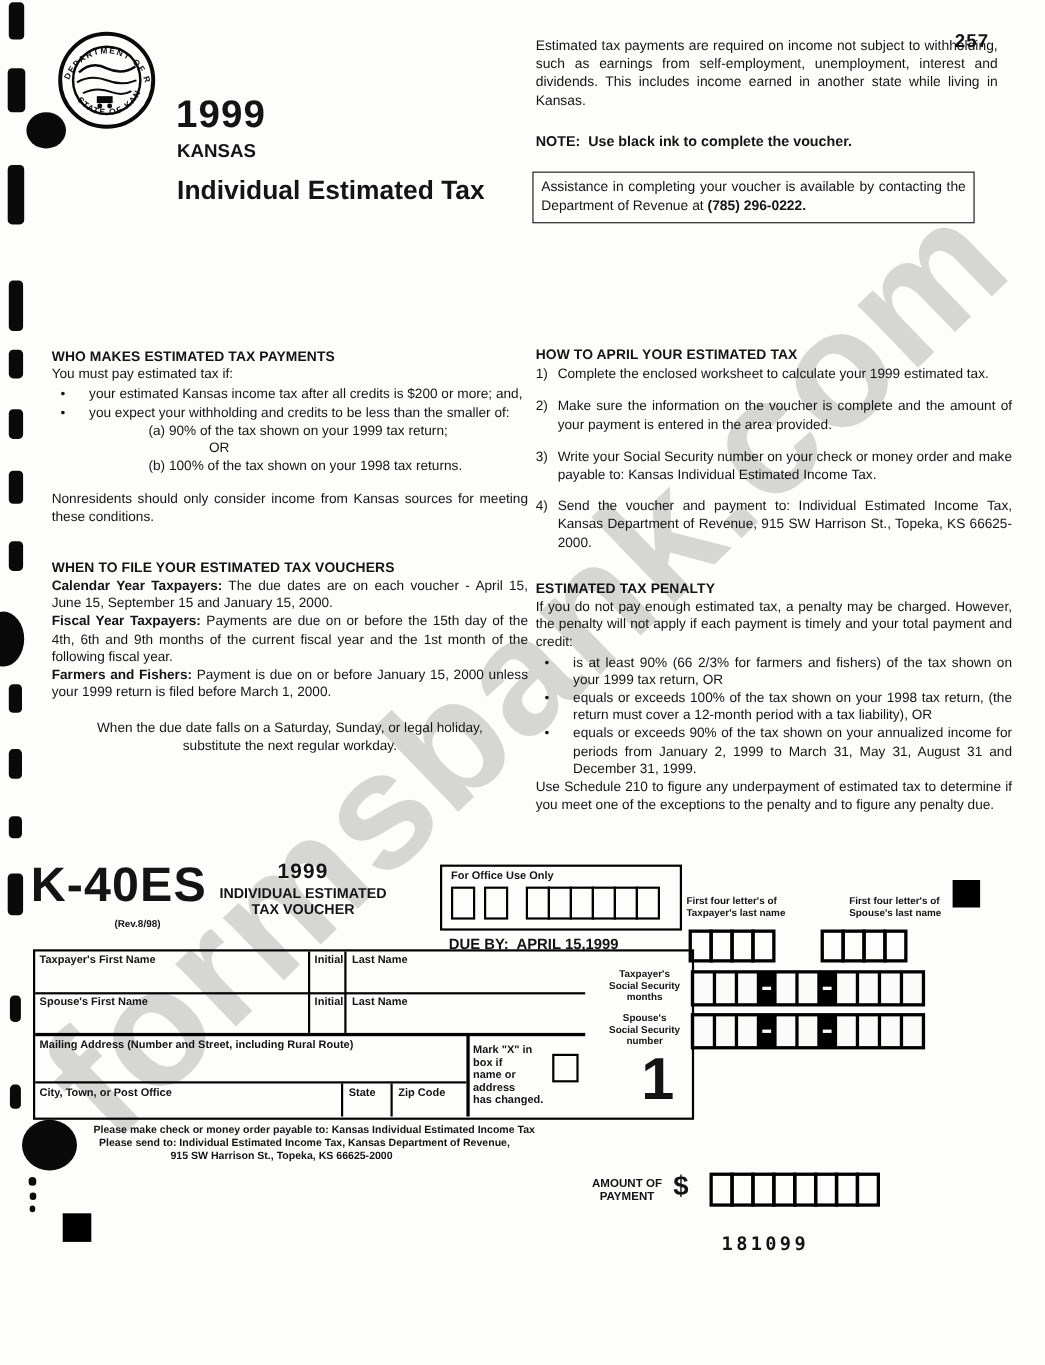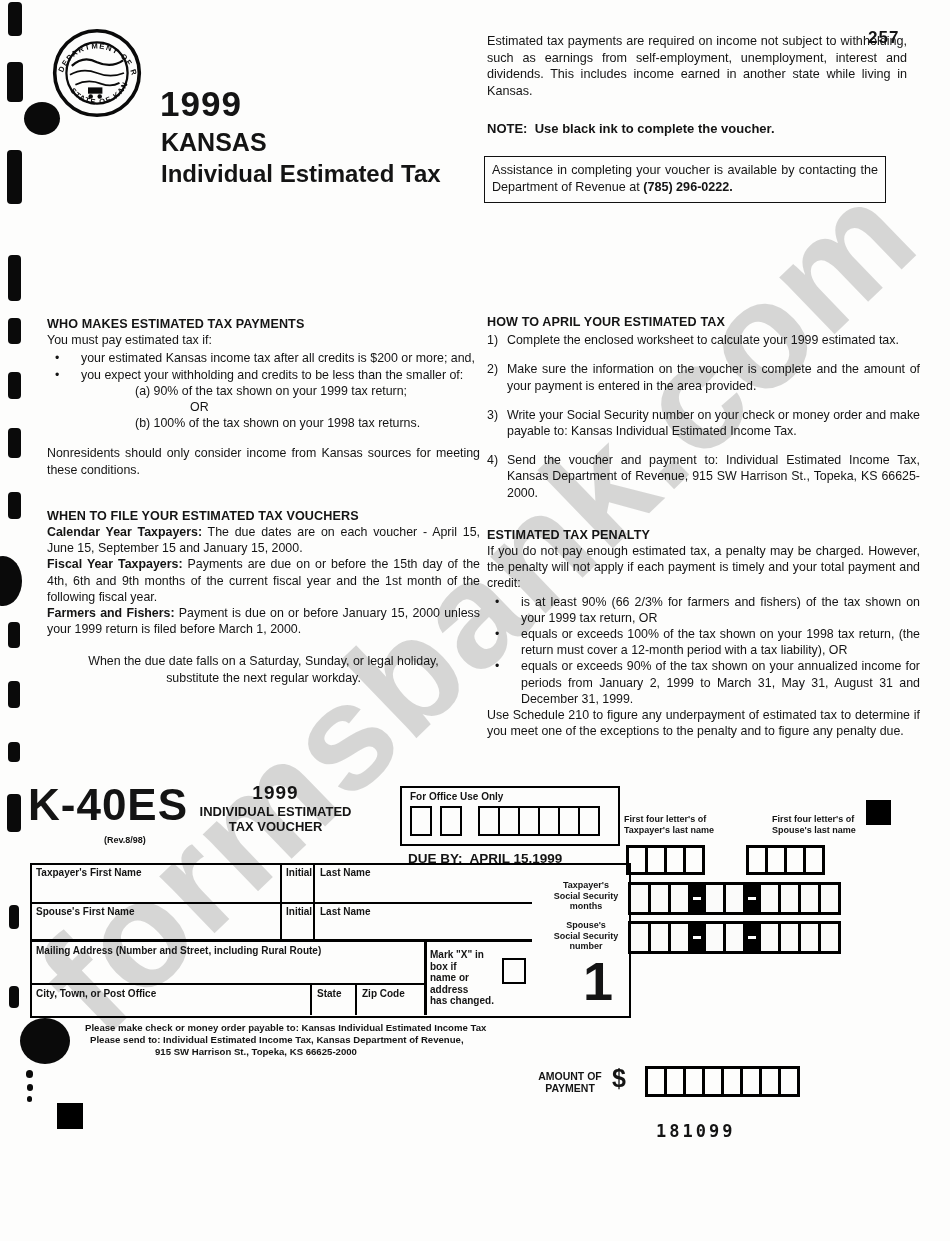--- a/index.html
+++ b/index.html
@@ -17,21 +17,21 @@
     font-size:150px; font-weight:700; letter-spacing:2px;
     color:#000; opacity:0.15; white-space:nowrap; pointer-events:none;
   }
   
   .mark { position:absolute; z-index:3; background:#0a0a0a; border-radius:4px; }
   .hole { position:absolute; z-index:3; background:#0a0a0a; border-radius:50%; }
   
   #page-number { top:8px; left:868px; font-size:17px; font-weight:700; letter-spacing:1px;margin-top:20px; }
   #seal { top:28px; left:52px; width:90px; height:90px; }
   #hdr-year  { top:84px;  left:160px; font-size:35px; font-weight:800; letter-spacing:1px;}
-  #hdr-state { top:128px; left:161px; font-size:25px; font-weight:700;text-align:center; }
+  #hdr-state { top:128px; left:161px; font-size:17px; font-weight:700;text-align:center; }
   #hdr-title { top:160px; left:161px; font-size:24px; font-weight:700; }
   #intro { top:33px; left:487px; width:420px; font-size:12.6px; line-height:16.5px; text-align:justify; }
   #note-line { top:121px; left:487px; font-size:13px; font-weight:700; }
   #assist-box { top:156px; left:484px; width:402px; border:1.5px solid #111; padding:5px 7px 7px 7px;
                 font-size:12.6px; line-height:16.5px; text-align:justify; }
   #assist-box b { font-weight:700; }
   
   .col { position:absolute; z-index:2; width:433px; font-size:12.4px; line-height:16.2px; }
   #col-left  { top:316px; left:47px; }
   #col-right { top:314px; left:487px; }

